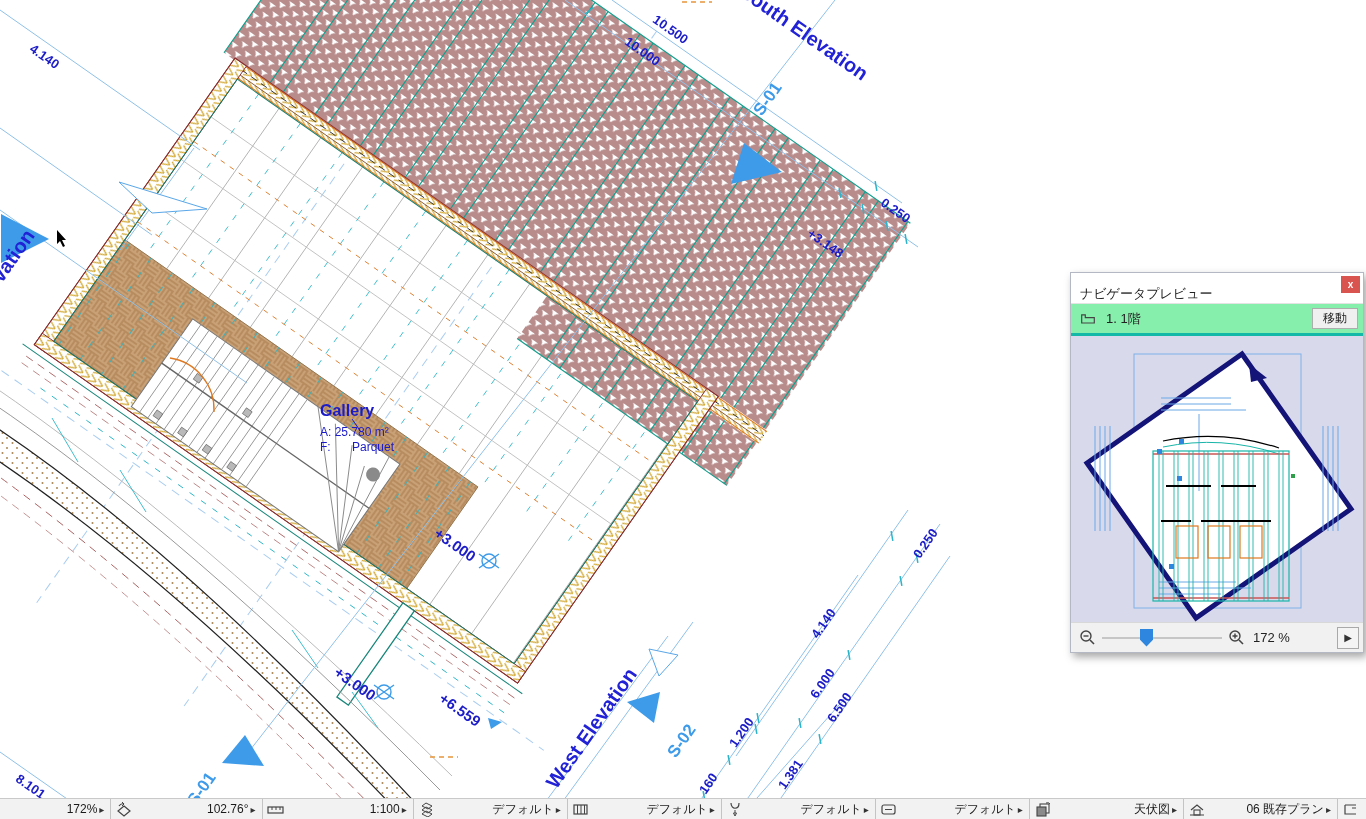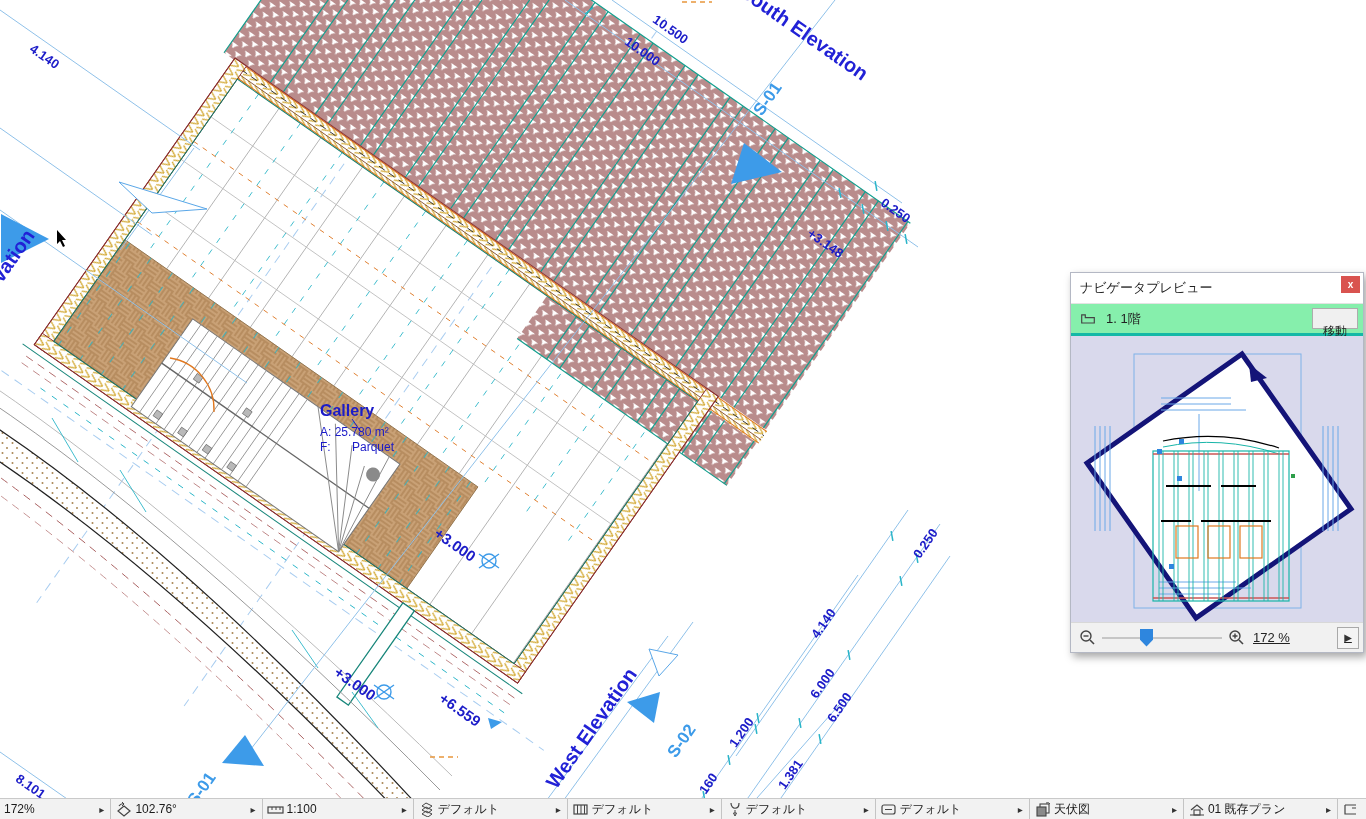--- a/index.html
+++ b/index.html
@@ -4,44 +4,44 @@
 <style>
   html,body{margin:0;padding:0;background:#fff;width:1366px;height:819px;overflow:hidden;
     font-family:"Liberation Sans","DejaVu Sans",sans-serif;}
   #stage{position:relative;width:1366px;height:819px;background:#fff;}
   #canvas{position:absolute;left:0;top:0;width:1366px;height:799px;background:#fff;}
   
   #nav-panel{position:absolute;left:1070px;top:272px;width:292px;height:379px;
     background:#f1f1f1;border:1px solid #b4b8c4;box-shadow:3px 4px 8px rgba(0,0,0,.35);
     display:flex;flex-direction:column;font-size:13px;color:#222;}
   .np-title{height:30px;background:#fff;border-bottom:1px solid #e3e3e3;display:flex;
-    align-items:center;padding-left:9px;position:relative;}
+    align-items:flex-end;padding-left:9px;position:relative;}
   .np-close{position:absolute;right:3px;top:3px;width:19px;height:17px;background:#d9534f;
     color:#fff;font-weight:bold;font-size:10px;display:flex;align-items:center;
     justify-content:center;cursor:default;}
   .np-row{height:29px;background:#86efac;border-bottom:3px solid #14b8a6;display:flex;
     align-items:center;padding:0 5px 0 8px;gap:7px;}
   .np-row .spacer{flex:1;}
-  .np-move{border:1px solid #adadad;background:#f0f0f0;padding:14px 10px 2px;font-size:12px;
+  .np-move{border:1px solid #adadad;background:#f0f0f0;padding:1px 10px 2px;font-size:12px;
     color:#222;height:21px;line-height:17px;}
   .np-preview{flex:1;background:#d9d9ec;position:relative;overflow:hidden;}
   .np-zoom{height:29px;background:#f1f1f1;border-top:1px solid #d8d8d8;display:flex;
-    align-items:center;padding:0 4px 0 8px;gap:6px;text-decoration:underline;}
+    align-items:center;padding:0 4px 0 8px;gap:6px;}
   .np-track{position:relative;width:120px;height:20px;flex:0 0 auto;}
   .np-track .rail{position:absolute;left:0;right:0;top:9px;height:2px;background:#c6c6c6;}
   .np-thumb{position:absolute;left:38px;top:1px;width:13px;height:18px;background:#2e86de;
     clip-path:polygon(0 0,100% 0,100% 62%,50% 100%,0 62%);}
   .np-pct{font-size:13px;color:#222;margin-left:2px;}
   .np-arrowbtn{margin-left:auto;width:20px;height:20px;border:1px solid #a9a9a9;background:#f4f4f4;
     display:flex;align-items:center;justify-content:center;font-size:10px;color:#333;}
   
   #statusbar{position:absolute;left:0;bottom:0;width:1366px;height:20px;background:#f2f2f2;
     border-top:1px solid #c9c9c9;display:flex;align-items:stretch;font-size:12px;color:#1a1a1a;}
   .sb-seg{display:flex;align-items:center;border-right:1px solid #c4c4c4;padding:0 4px;}
-  .sb-seg .lab{flex:1;text-align:left;white-space:nowrap;overflow:hidden;}
+  .sb-seg .lab{flex:1;text-align:right;white-space:nowrap;overflow:hidden;}
   .sb-arrow{font-size:10px;color:#333;padding:0 2px;}
   .sb-icon{width:18px;height:15px;flex:0 0 auto;margin-right:2px;}
   svg text{user-select:none;}
 </style>
 </head>
 <body>
 
 <div id="stage">
 
 <svg id="canvas" viewBox="0 0 1366 799" xmlns="http://www.w3.org/2000/svg">
@@ -400,21 +400,21 @@
     </svg>
     <span class="lab">天伏図</span>
     <span class="sb-arrow">▸</span>
   </div>
   <div class="sb-seg" style="width:153px">
     <svg class="sb-icon" viewBox="0 0 18 15">
       <path d="M3 8 L9 3 L15 8" fill="none" stroke="#444" stroke-width="1.2"></path>
       <rect x="6" y="8" width="6" height="5" fill="none" stroke="#444" stroke-width="1.1"></rect>
       <path d="M2 13 H16" stroke="#444" stroke-width="1"></path>
     </svg>
-    <span class="lab">01 既存プラン</span>
+    <span class="lab">06 既存プラン</span>
     <span class="sb-arrow">▸</span>
   </div>
   <div class="sb-seg" style="width:20px;border-right:none">
     <svg class="sb-icon" viewBox="0 0 18 15">
       <path d="M3 3 H14 M3 3 V12 H14 M14 6 H10" fill="none" stroke="#444" stroke-width="1.2"></path>
     </svg>
   </div>
 </div>
 
 </div>

